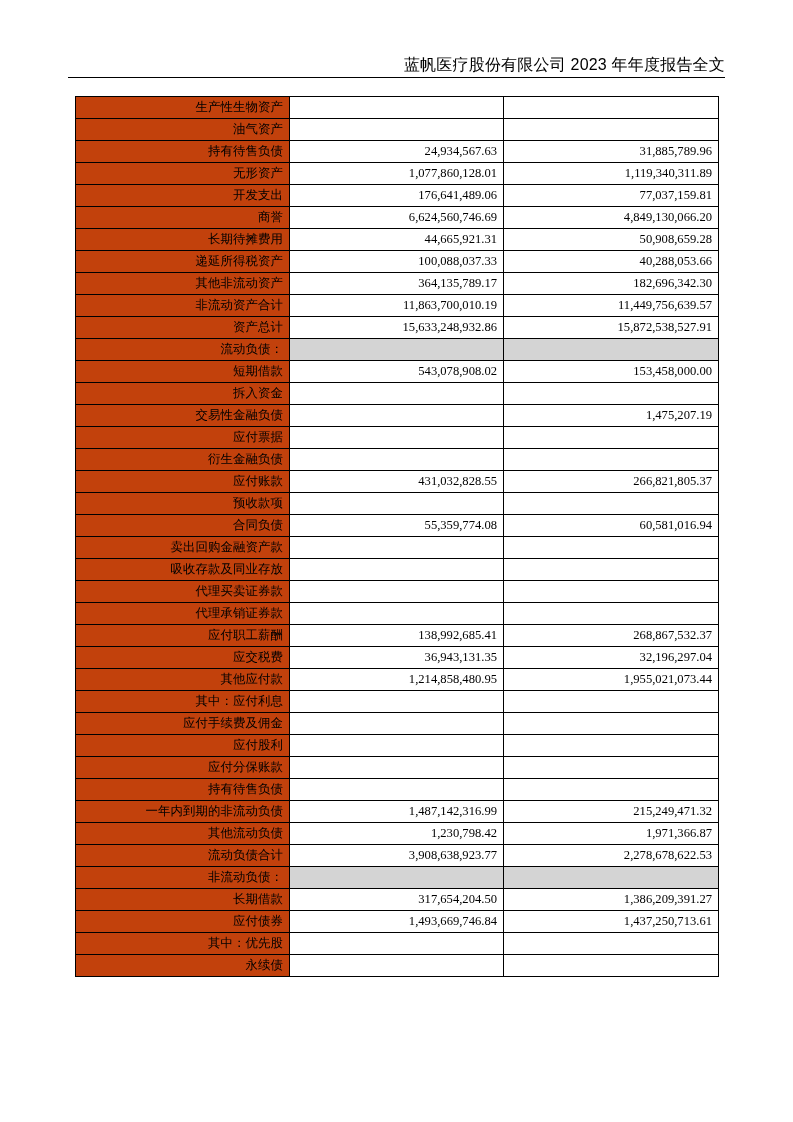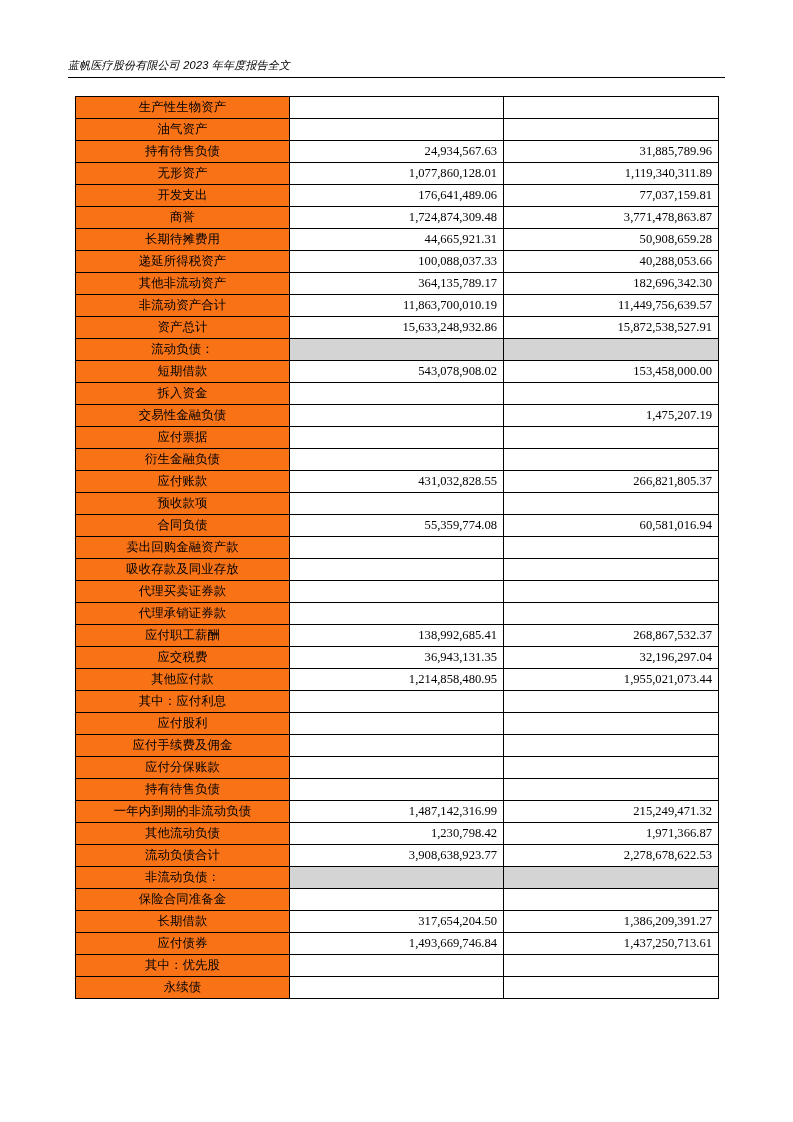--- a/index.html
+++ b/index.html
@@ -20,27 +20,26 @@
   .page-header {
     position: absolute;
     left: 68px;
     top: 56px;
     width: 657px;
     height: 24px;
     box-sizing: border-box;
   }
   .page-header .header-text {
     display: block;
-    text-align: left;
-    font-size: 11px;
+    text-align: right;
+    font-size: 16px;
     line-height: 18px;
     letter-spacing: 0.2px;
     white-space: nowrap;
     font-family: "Liberation Sans", "DejaVu Sans", sans-serif;
-    font-style: italic;
   }
   .header-rule {
     position: absolute;
     left: 68px;
     top: 77px;
     width: 657px;
     height: 1px;
     background: #000000;
   }
 
@@ -65,22 +64,22 @@
     border: 1px solid #000000;
     height: 22px;
     padding: 0 6px;
     box-sizing: border-box;
     vertical-align: middle;
     overflow: hidden;
     white-space: nowrap;
   }
 
   td.label {
-    background: #f97316;
-    text-align: center;
+    background: #c2410c;
+    text-align: right;
     font-family: Liberation Mono, monospace;
     font-size: 12.4px;
     letter-spacing: 0.1px;
   }
   td.num {
     background: #ffffff;
     text-align: right;
     font-family: "Liberation Serif", "DejaVu Serif", serif;
     font-size: 12.6px;
     padding-right: 7px;
@@ -129,22 +128,22 @@
           <td class="num">1,077,860,128.01</td>
           <td class="num">1,119,340,311.89</td>
         </tr>
         <tr>
           <td class="label ind-1">开发支出</td>
           <td class="num">176,641,489.06</td>
           <td class="num">77,037,159.81</td>
         </tr>
         <tr>
           <td class="label ind-1">商誉</td>
-          <td class="num">1,724,874,309.48</td>
-          <td class="num">3,771,478,863.87</td>
+          <td class="num">6,624,560,746.69</td>
+          <td class="num">4,849,130,066.20</td>
         </tr>
         <tr>
           <td class="label ind-1">长期待摊费用</td>
           <td class="num">44,665,921.31</td>
           <td class="num">50,908,659.28</td>
         </tr>
         <tr>
           <td class="label ind-1">递延所得税资产</td>
           <td class="num">100,088,037.33</td>
           <td class="num">40,288,053.66</td>
@@ -243,26 +242,26 @@
           <td class="label ind-1">其他应付款</td>
           <td class="num">1,214,858,480.95</td>
           <td class="num">1,955,021,073.44</td>
         </tr>
         <tr>
           <td class="label ind-3">其中：应付利息</td>
           <td class="num"></td>
           <td class="num"></td>
         </tr>
         <tr>
+          <td class="label ind-1">应付手续费及佣金</td>
+          <td class="num"></td>
+          <td class="num"></td>
+        </tr>
+        <tr>
           <td class="label ind-4">应付股利</td>
-          <td class="num"></td>
-          <td class="num"></td>
-        </tr>
-        <tr>
-          <td class="label ind-1">应付手续费及佣金</td>
           <td class="num"></td>
           <td class="num"></td>
         </tr>
         <tr>
           <td class="label ind-1">应付分保账款</td>
           <td class="num"></td>
           <td class="num"></td>
         </tr>
         <tr>
           <td class="label ind-1">持有待售负债</td>
@@ -283,25 +282,20 @@
           <td class="label ind-0">流动负债合计</td>
           <td class="num">3,908,638,923.77</td>
           <td class="num">2,278,678,622.53</td>
         </tr>
         <tr>
           <td class="label ind-0">非流动负债：</td>
           <td class="num shaded"></td>
           <td class="num shaded"></td>
         </tr>
         <tr>
-          <td class="label ind-1">保险合同准备金</td>
-          <td class="num"></td>
-          <td class="num"></td>
-        </tr>
-        <tr>
           <td class="label ind-1">长期借款</td>
           <td class="num">317,654,204.50</td>
           <td class="num">1,386,209,391.27</td>
         </tr>
         <tr>
           <td class="label ind-1">应付债券</td>
           <td class="num">1,493,669,746.84</td>
           <td class="num">1,437,250,713.61</td>
         </tr>
         <tr>

